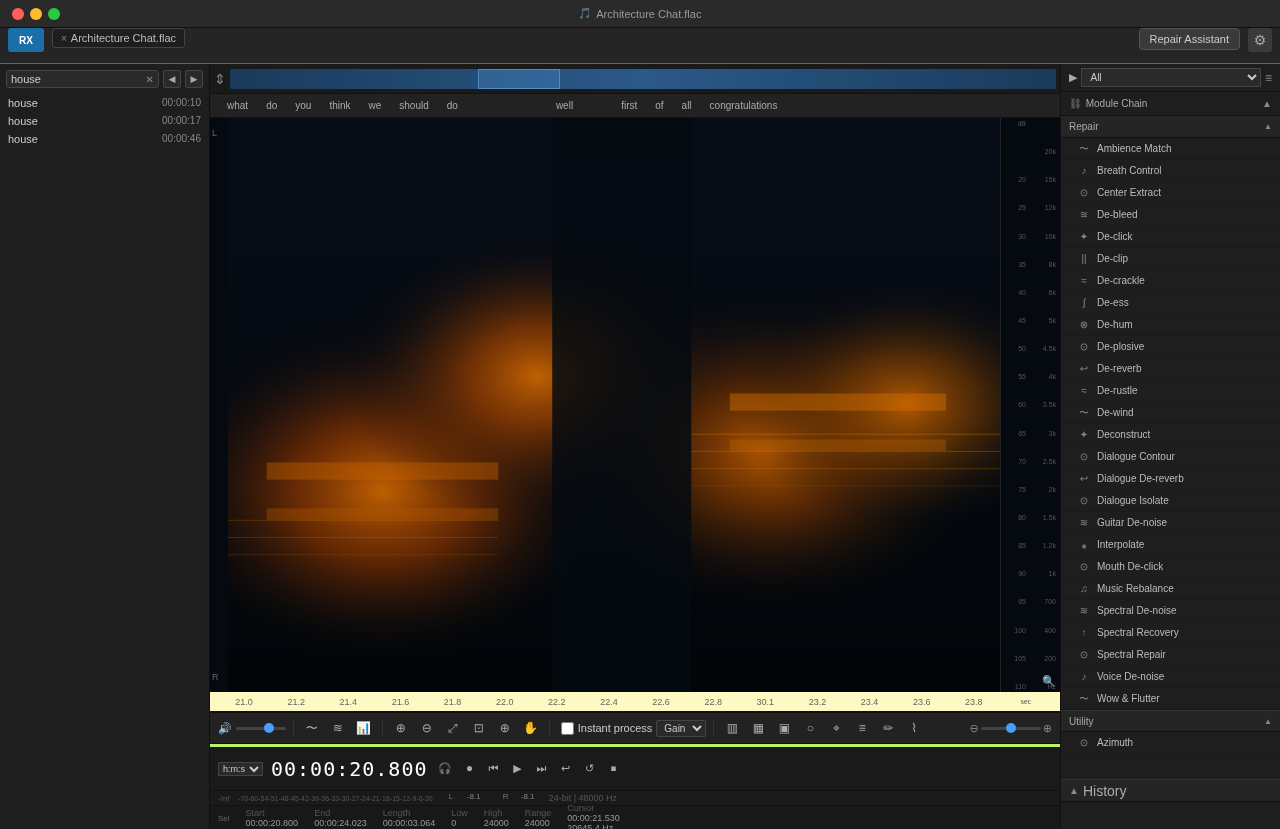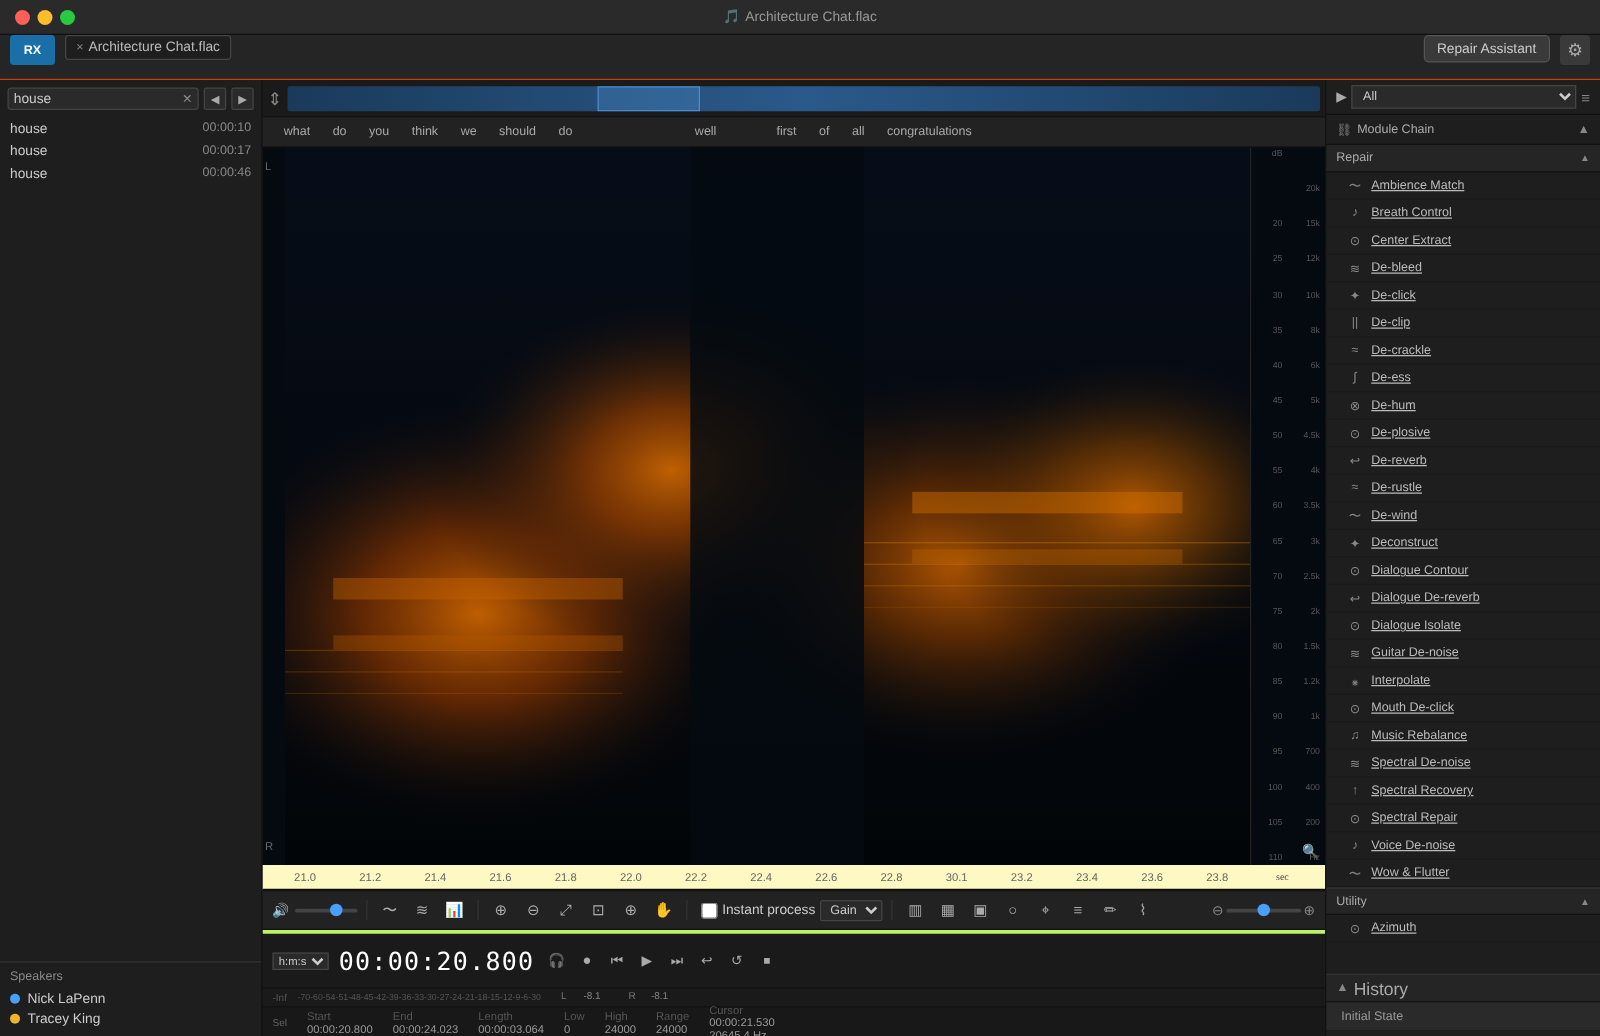--- a/index.html
+++ b/index.html
@@ -463,21 +463,20 @@
     .module-icon {
       width: 14px; height: 14px;
       display: flex; align-items: center; justify-content: center;
       font-size: 10px;
       color: #888;
       flex-shrink: 0;
     }
     .module-name {
       font-size: 10px;
       color: #bbb;
-      text-decoration: underline;
     }
 
     .utility-section {
       border-top: 1px solid #333;
     }
 
     .history-section {
       border-top: 1px solid #333;
       height: 50px;
       flex-shrink: 0;
@@ -604,31 +603,20 @@
           <span class="result-word">house</span>
           <span class="result-time">00:00:10</span>
         </div>
         <div class="search-result-row">
           <span class="result-word">house</span>
           <span class="result-time">00:00:17</span>
         </div>
         <div class="search-result-row">
           <span class="result-word">house</span>
           <span class="result-time">00:00:46</span>
-        </div>
-      </div>
-      <div class="speakers-section">
-        <div class="speakers-label">Speakers</div>
-        <div class="speaker-item">
-          <div class="speaker-dot dot-blue"></div>
-          <span>Nick LaPenn</span>
-        </div>
-        <div class="speaker-item">
-          <div class="speaker-dot dot-yellow"></div>
-          <span>Tracey King</span>
         </div>
       </div>
     </div>
 
     <div class="center-area">
 
       <div class="waveform-overview">
         <div class="waveform-expand-btn">⇕</div>
         <div class="waveform-mini">
           <div class="waveform-selection"></div>
@@ -920,20 +908,21 @@
           </div>
 
           <div style="display:flex;align-items:center;padding:0 8px;height:10px;">
             <span style="font-size:8px;color:#777;width:14px;">R</span>
             <div style="flex:1;height:6px;background:linear-gradient(to right,#1a4a1a,#2a7a2a 60%,#7a7a2a 80%,#7a2a2a 100%);border-radius:1px;position:relative;">
               <div style="position:absolute;right:0;top:0;bottom:0;width:20%;background:#1a1a1a;"></div>
             </div>
             <span style="font-size:8px;color:#888;margin-left:4px;width:20px;">-8.1</span>
           </div>
 
+          <div style="text-align:center;font-size:9px;color:#555;padding:2px 0;">24-bit | 48000 Hz</div>
         </div>
 
         <div class="status-bar">
           <div>
             <span style="color:#666;font-size:8px;">Sel</span>
           </div>
           <div>
             <div class="status-label">Start</div>
             <div class="status-value">00:00:20.800</div>
           </div>
@@ -1103,17 +1092,16 @@
           <div class="module-icon">⊙</div>
           <span class="module-name">Azimuth</span>
         </div>
       </div>
 
       <div class="history-section">
         <div class="history-header">
           <span style="font-size:10px;color:#888;margin-right:4px;">▲</span>
           <span class="history-label">History</span>
         </div>
-        <div class="history-item">Initial State</div>
       </div>
     </div>
   </div>
 </div>
 
 </body></html>

